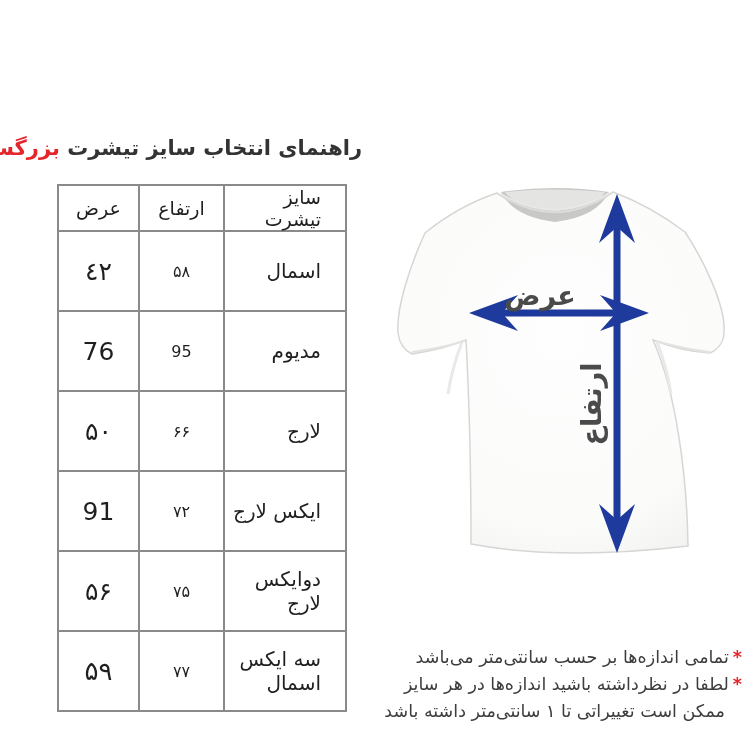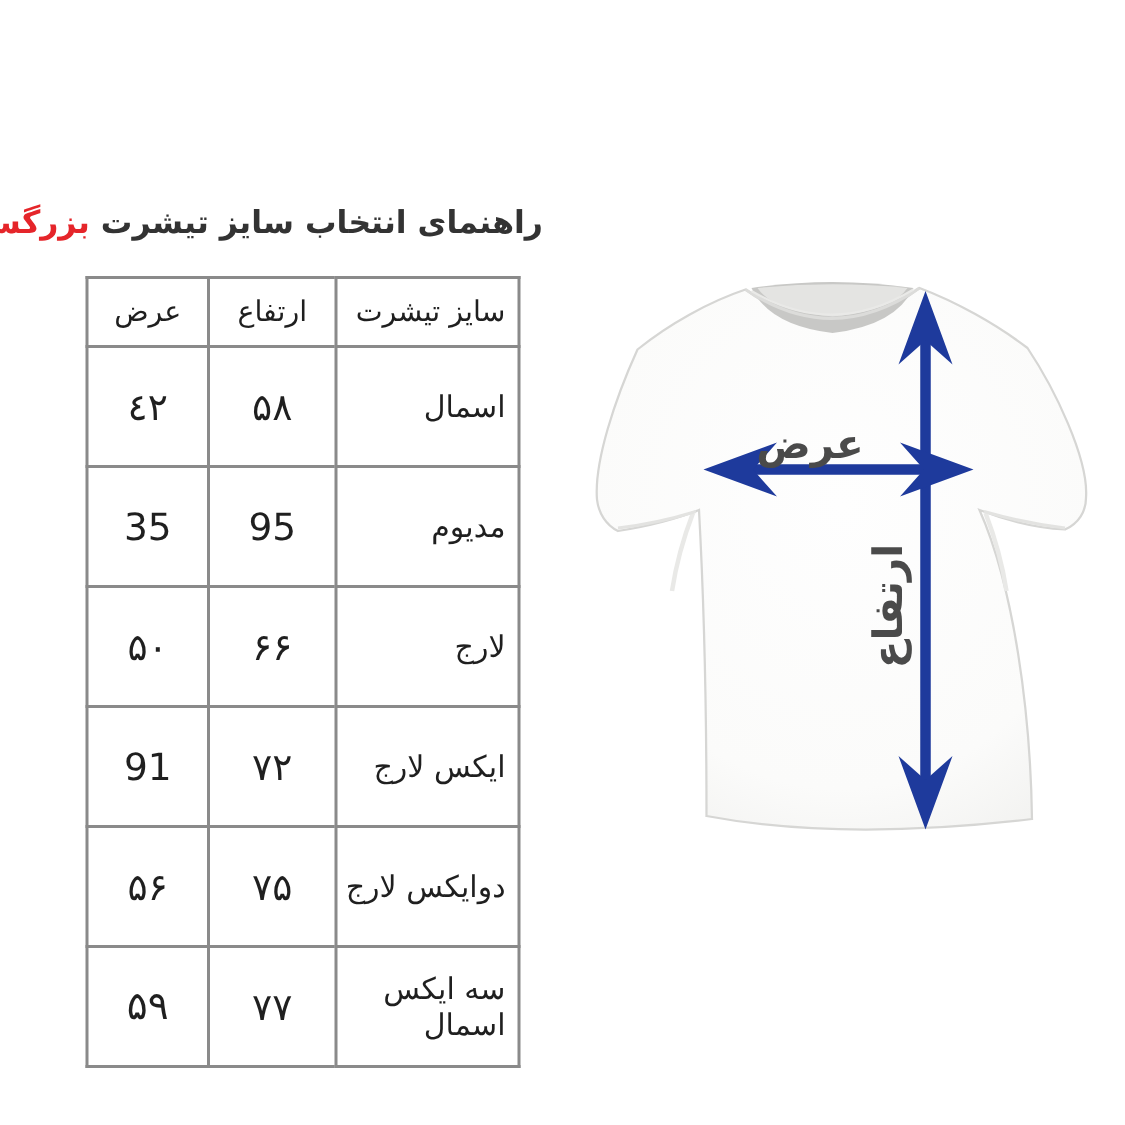--- a/index.html
+++ b/index.html
@@ -22,22 +22,22 @@
     position:absolute; left:57px; top:184px;
     border-collapse:collapse; direction:rtl;
     background:#ffffff; table-layout:fixed;
   }
   table.sizes td, table.sizes th {
     border:2px solid #8a8a8a; color:#1f1f1f;
     font-weight:normal; vertical-align:middle;
   }
   table.sizes th { height:46px; font-size:19px; }
   table.sizes td { height:80px;margin-left:16px; }
-  .col-size   { width:122px; text-align:right; padding-right:8px; font-size:20px; }
-  .col-height { width:85px;  text-align:center; font-size:25px; }
+  .col-size   { width:122px; text-align:right; padding-right:24px; font-size:20px; }
+  .col-height { width:85px;  text-align:center; font-size:16px; }
   .col-width  { width:81px;  text-align:center; font-size:25px; }
   th.col-size { font-size:19px; }
   th.col-height, th.col-width { font-size:19px; text-align:center; padding-right:0; }
   td.bold { font-weight:bold; font-size:26px; }
   
   .diagram {
     position:absolute; left:388px; top:148px;
     width:362px; height:492px;
   }
   
@@ -68,21 +68,21 @@
       <th class="col-width">عرض</th>
     </tr>
     <tr>
       <td class="col-size">اسمال</td>
       <td class="col-height">۵۸</td>
       <td class="col-width">٤۲</td>
     </tr>
     <tr>
       <td class="col-size">مدیوم</td>
       <td class="col-height">95</td>
-      <td class="col-width">35</td>
+      <td class="col-width">76</td>
     </tr>
     <tr>
       <td class="col-size">لارج</td>
       <td class="col-height">۶۶</td>
       <td class="col-width">۵۰</td>
     </tr>
     <tr>
       <td class="col-size">ایکس لارج</td>
       <td class="col-height">۷۲</td>
       <td class="col-width">91</td>
@@ -142,14 +142,25 @@
     <g fill="#1e3a9c" stroke="none">
       <rect x="487" y="309.5" width="145" height="7"></rect>
       <path d="M 469 313 L 518 295 L 502 313 L 518 331 Z"></path>
       <path d="M 649 313 L 600 295 L 616 313 L 600 331 Z"></path>
     </g>
 
     <text x="540" y="305" text-anchor="middle" font-size="27" font-weight="600" fill="#4a4a4a">عرض</text>
     <text x="601" y="404" transform="rotate(-90 601 404)" text-anchor="middle" font-size="27" font-weight="600" fill="#4a4a4a">ارتفاع</text>
   </svg>
 
+  <div class="notes">
+    <div>
+      <span class="star">*</span><span>تمامی اندازه‌ها بر حسب سانتی‌متر می‌باشد</span>
+    </div>
+    <div>
+      <span class="star">*</span><span>لطفا در نظرداشته باشید اندازه‌ها در هر سایز</span>
+    </div>
+    <div class="indent">
+      <span>ممکن است تغییراتی تا ۱ سانتی‌متر داشته باشد</span>
+    </div>
+  </div>
 
 </div>
 
 </body></html>

